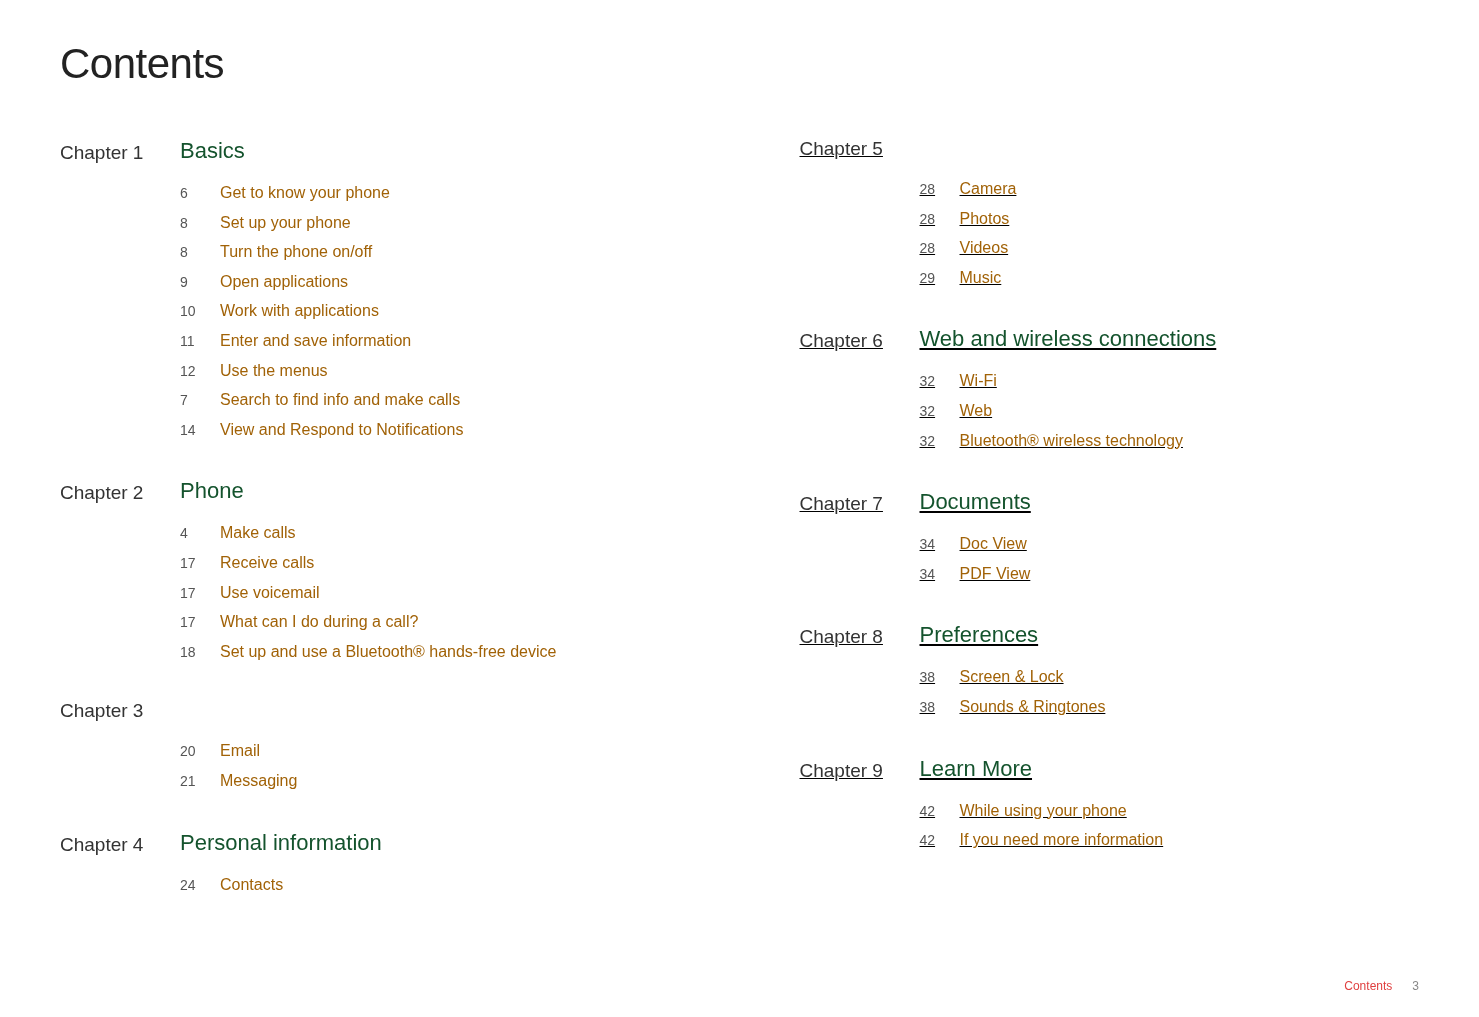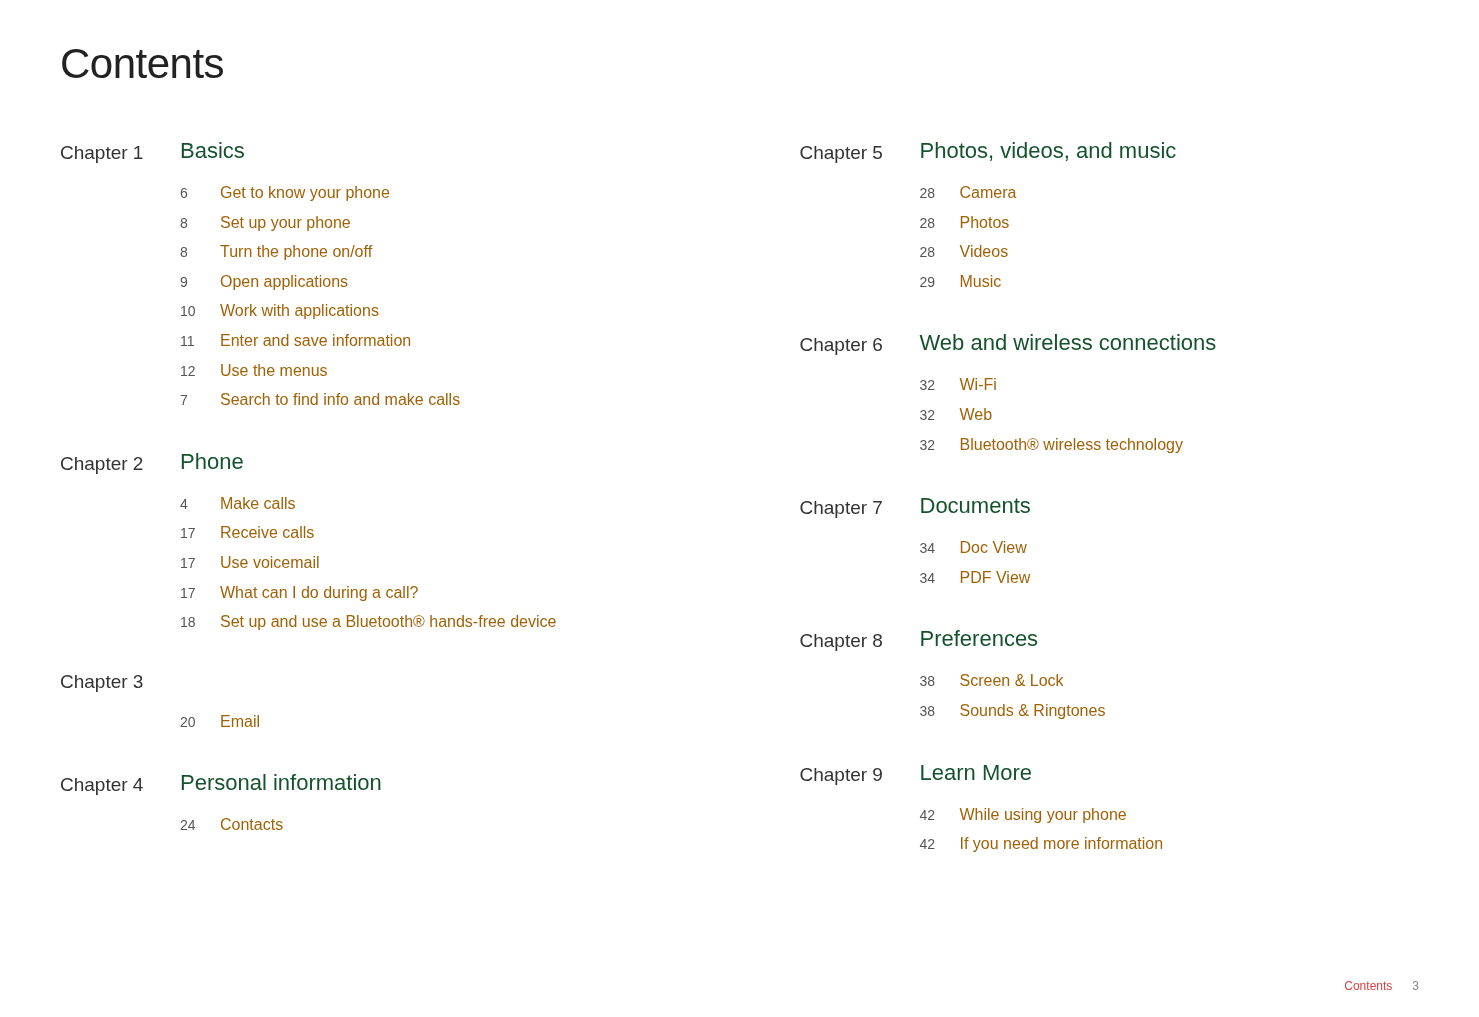--- a/index.html
+++ b/index.html
@@ -33,20 +33,21 @@
 
     .left-column {
       width: 50%;
       padding-right: 60px;
     }
 
     .right-column {
       width: 50%;
       padding-left: 60px;
       border-left: none;
+      text-decoration: underline;
     }
 
     .chapter-block {
       margin-bottom: 36px;
     }
 
     .chapter-heading {
       display: flex;
       align-items: flex-end;
       gap: 0;
@@ -149,20 +150,24 @@
             <span class="item-text">Enter and save information</span>
           </div>
           <div class="chapter-item">
             <span class="item-page">12</span>
             <span class="item-text">Use the menus</span>
           </div>
           <div class="chapter-item">
             <span class="item-page">7</span>
             <span class="item-text">Search to find info and make calls</span>
           </div>
+          <div class="chapter-item">
+            <span class="item-page">14</span>
+            <span class="item-text">View and Respond to Notifications</span>
+          </div>
         </div>
       </div>
       <div class="chapter-block">
         <div class="chapter-heading">
           <span class="chapter-label">Chapter 2</span>
           <span class="chapter-title">Phone</span>
         </div>
         <div class="chapter-items">
           <div class="chapter-item">
             <span class="item-page">4</span>
@@ -188,40 +193,43 @@
       </div>
       <div class="chapter-block">
         <div class="chapter-heading">
           <span class="chapter-label">Chapter 3</span>
         </div>
         <div class="chapter-items">
           <div class="chapter-item">
             <span class="item-page">20</span>
             <span class="item-text">Email</span>
           </div>
+          <div class="chapter-item">
+            <span class="item-page">21</span>
+            <span class="item-text">Messaging</span>
+          </div>
         </div>
       </div>
       <div class="chapter-block">
         <div class="chapter-heading">
           <span class="chapter-label">Chapter 4</span>
           <span class="chapter-title">Personal information</span>
         </div>
         <div class="chapter-items">
           <div class="chapter-item">
             <span class="item-page">24</span>
             <span class="item-text">Contacts</span>
           </div>
         </div>
       </div>
     </div>
   <div class="right-column" id="right-col">
       <div class="chapter-block">
         <div class="chapter-heading">
           <span class="chapter-label">Chapter 5</span>
-          <span class="chapter-title">Photos, videos, and music</span>
         </div>
         <div class="chapter-items">
           <div class="chapter-item">
             <span class="item-page">28</span>
             <span class="item-text">Camera</span>
           </div>
           <div class="chapter-item">
             <span class="item-page">28</span>
             <span class="item-text">Photos</span>
           </div>

